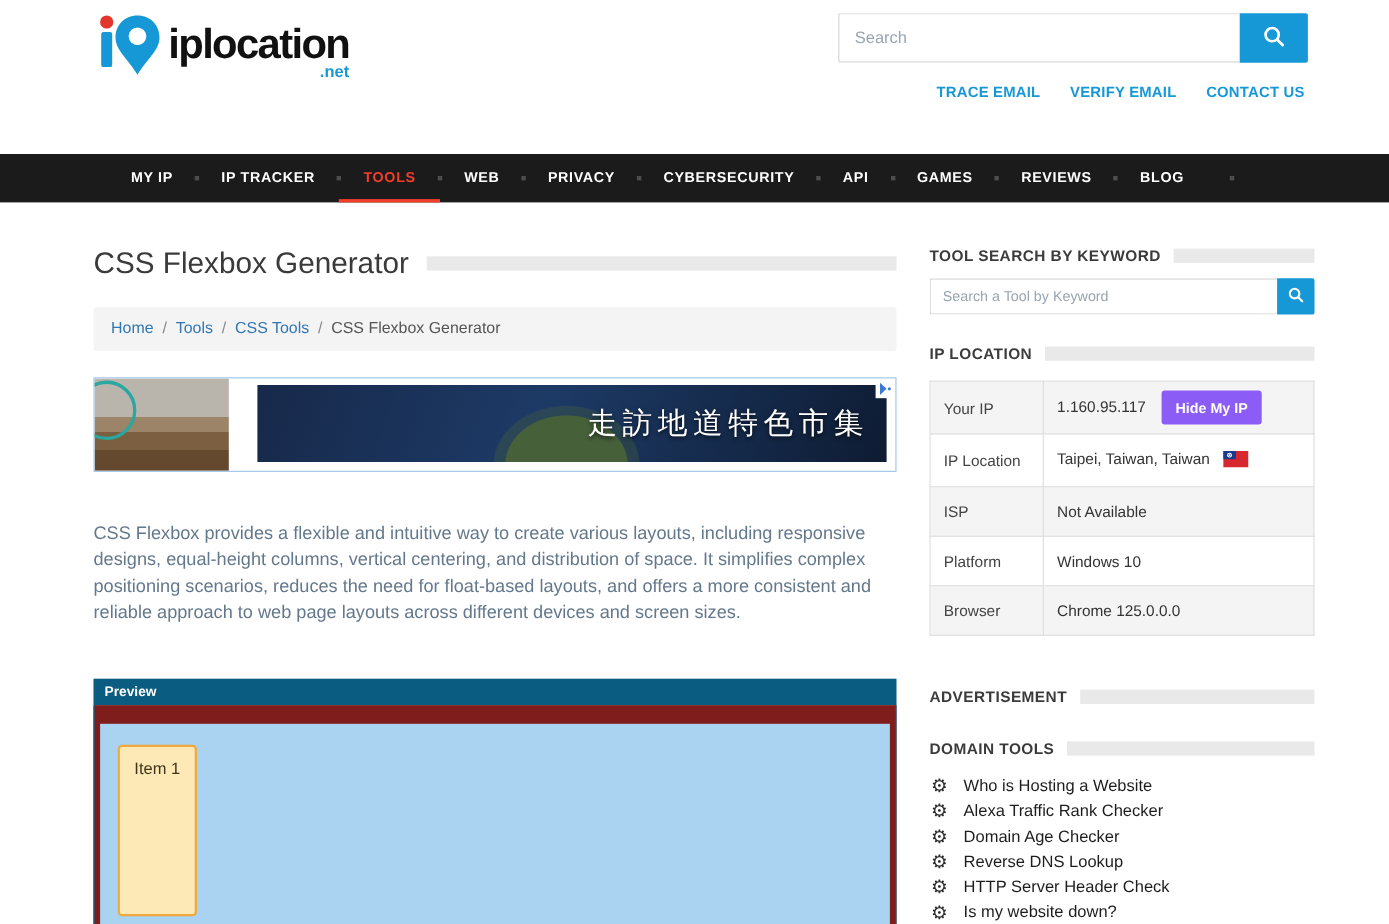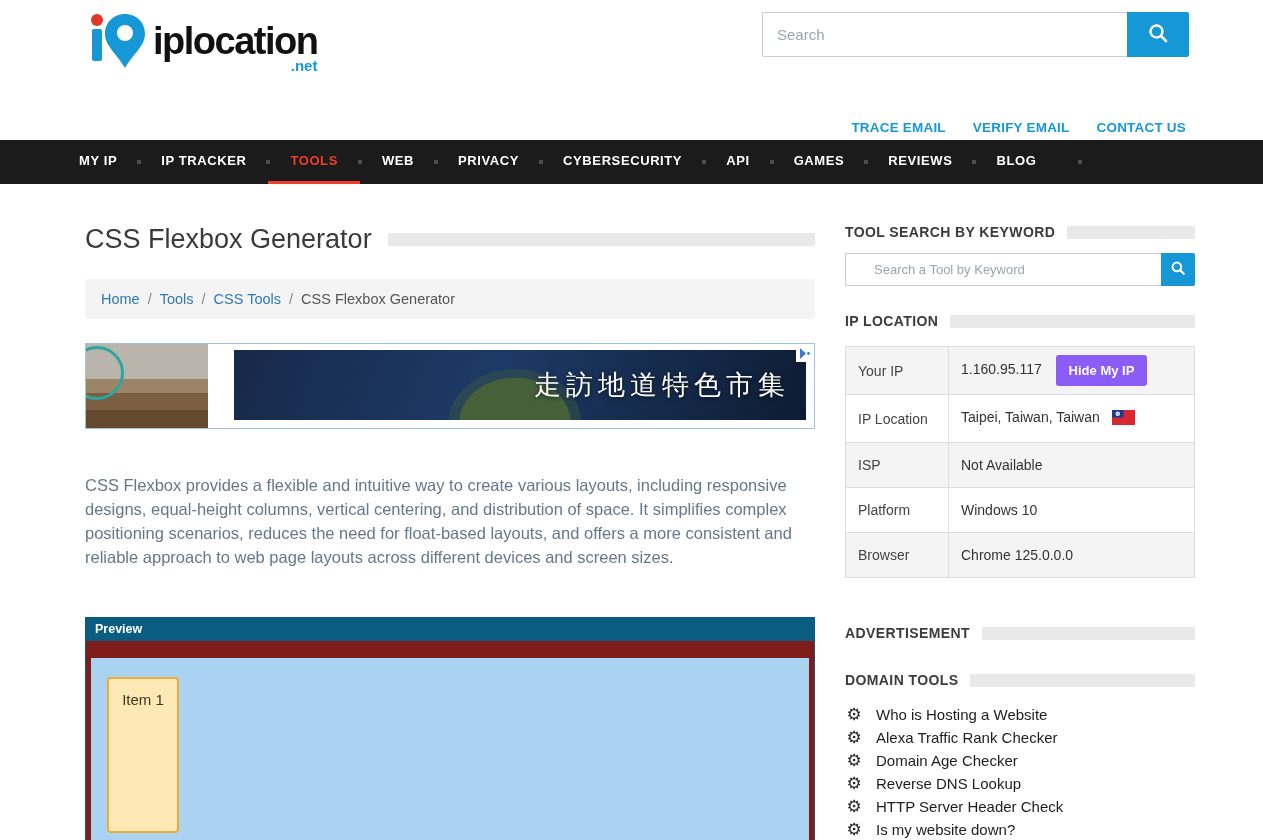--- a/index.html
+++ b/index.html
@@ -12,25 +12,25 @@
   .logo-textwrap { margin-left: 4px; margin-top: 10px; }
   .logo-text { font-size: 38px; font-weight: bold; color: #111; letter-spacing: -1.5px; line-height: 1; }
   .logo-tld { display: block; text-align: right; color: #1798d6; font-size: 15px; font-weight: bold; margin-top: -3px; }
   .header-search { position: absolute; right: 74px; top: 12px; display: flex; border-radius: 13px; }
   .header-search input { width: 365px; height: 45px; border: 1px solid #ccc; border-right: none;
      padding: 0 14px; font-size: 15px; color: #333; outline: none; border-radius: 2px 0 0 2px; }
   .header-search input::placeholder { color: #9aa5ad; }
   .search-btn { width: 62px; height: 45px; background: #1798d6; border: none; display: flex;
      align-items: center; justify-content: center; cursor: pointer; border-radius: 0 2px 2px 0; }
   .header-links { position: absolute; right: 77px; top: 76px; display: flex; gap: 27px; }
-  .header-links a { color: #1798d6; font-size: 13.5px; font-weight: bold; text-decoration: none; letter-spacing: .2px; margin-top: 44px; }
+  .header-links a { color: #1798d6; font-size: 13.5px; font-weight: bold; text-decoration: none; letter-spacing: .2px; }
 
   
   .main-nav { height: 44px; background: #1b1b1b; }
-  .main-nav ul { list-style: none; display: flex; padding-left: 79px; height: 51px; }
+  .main-nav ul { list-style: none; display: flex; padding-left: 119px; height: 51px; }
   .main-nav li { position: relative; padding: 0 22px; line-height: 42px; height: 44px; color: #fff;
      font-size: 13px; font-weight: bold; letter-spacing: .6px; cursor: pointer; }
   .main-nav li:first-child { padding-left: 0; }
   .main-nav li + li::before { content: ""; position: absolute; left: -2px; top: 20px; width: 4px; height: 4px; background: #4d4d4d; }
   .main-nav li:last-child::after { content: ""; position: absolute; right: -24px; top: 20px; width: 4px; height: 4px; background: #4d4d4d; }
   .main-nav li.active { color: #f23d2b; border-bottom: 3px solid #f23d2b; }
 
   
   .page { display: flex; margin: 40px 68px 0 85px; gap: 30px; }
   .content-left { width: 730px; }
@@ -66,21 +66,21 @@
   .preview-header { background: #0a5d80; color: #fff; font-size: 12.5px; font-weight: bold; padding: 5px 10px; }
   .preview-body { border: 1px solid #0a5d80; border-top: none; padding: 17px 5px; height: 292px; background: #7f1d1d; }
   .flex-container { background: #a9d3f1; height: 196px; padding: 19px 16px; display: flex; }
   .flex-item { width: 72px; height: 156px; background: #fce9b6; border: 2px solid #f0a93c; border-radius: 4px;
      text-align: center; padding-top: 12px; font-size: 15px; color: #40341a; }
 
   
   .sb-heading { display: flex; align-items: center; gap: 12px; }
   .sb-heading h2 { font-size: 14px; font-weight: bold; color: #3b3b3b; letter-spacing: .4px; white-space: nowrap; }
   .tool-search { margin-top: 13px; display: flex; }
-  .tool-search input { flex: 1; height: 33px; border: 1px solid #ccc; border-right: none; padding: 0 28px;
+  .tool-search input { flex: 1; height: 33px; border: 1px solid #ccc; border-right: none; padding: 0 11px;
      font-size: 13px; color: #333; outline: none; border-radius: 2px 0 0 2px; }
   .tool-search input::placeholder { color: #9aa5ad; }
   .tool-search button { width: 34px; height: 33px; background: #1798d6; border: none; display: flex;
      align-items: center; justify-content: center; cursor: pointer; border-radius: 0 2px 2px 0; }
   .sb-ip-heading { margin-top: 27px; }
   .ip-table { width: 100%; border-collapse: collapse; margin-top: 17px; font-size: 14px; }
   .ip-table td { border: 1px solid #ddd; padding: 14px 12px; color: #333; vertical-align: middle; }
   .ip-table tr:nth-child(odd) { background: #f4f4f4; }
   .ip-table td.lbl { width: 103px; color: #444; }
   .hide-ip-btn { display: inline-block; vertical-align: middle; margin: -6px 0 -6px 10px; background: #8b5cf6;

